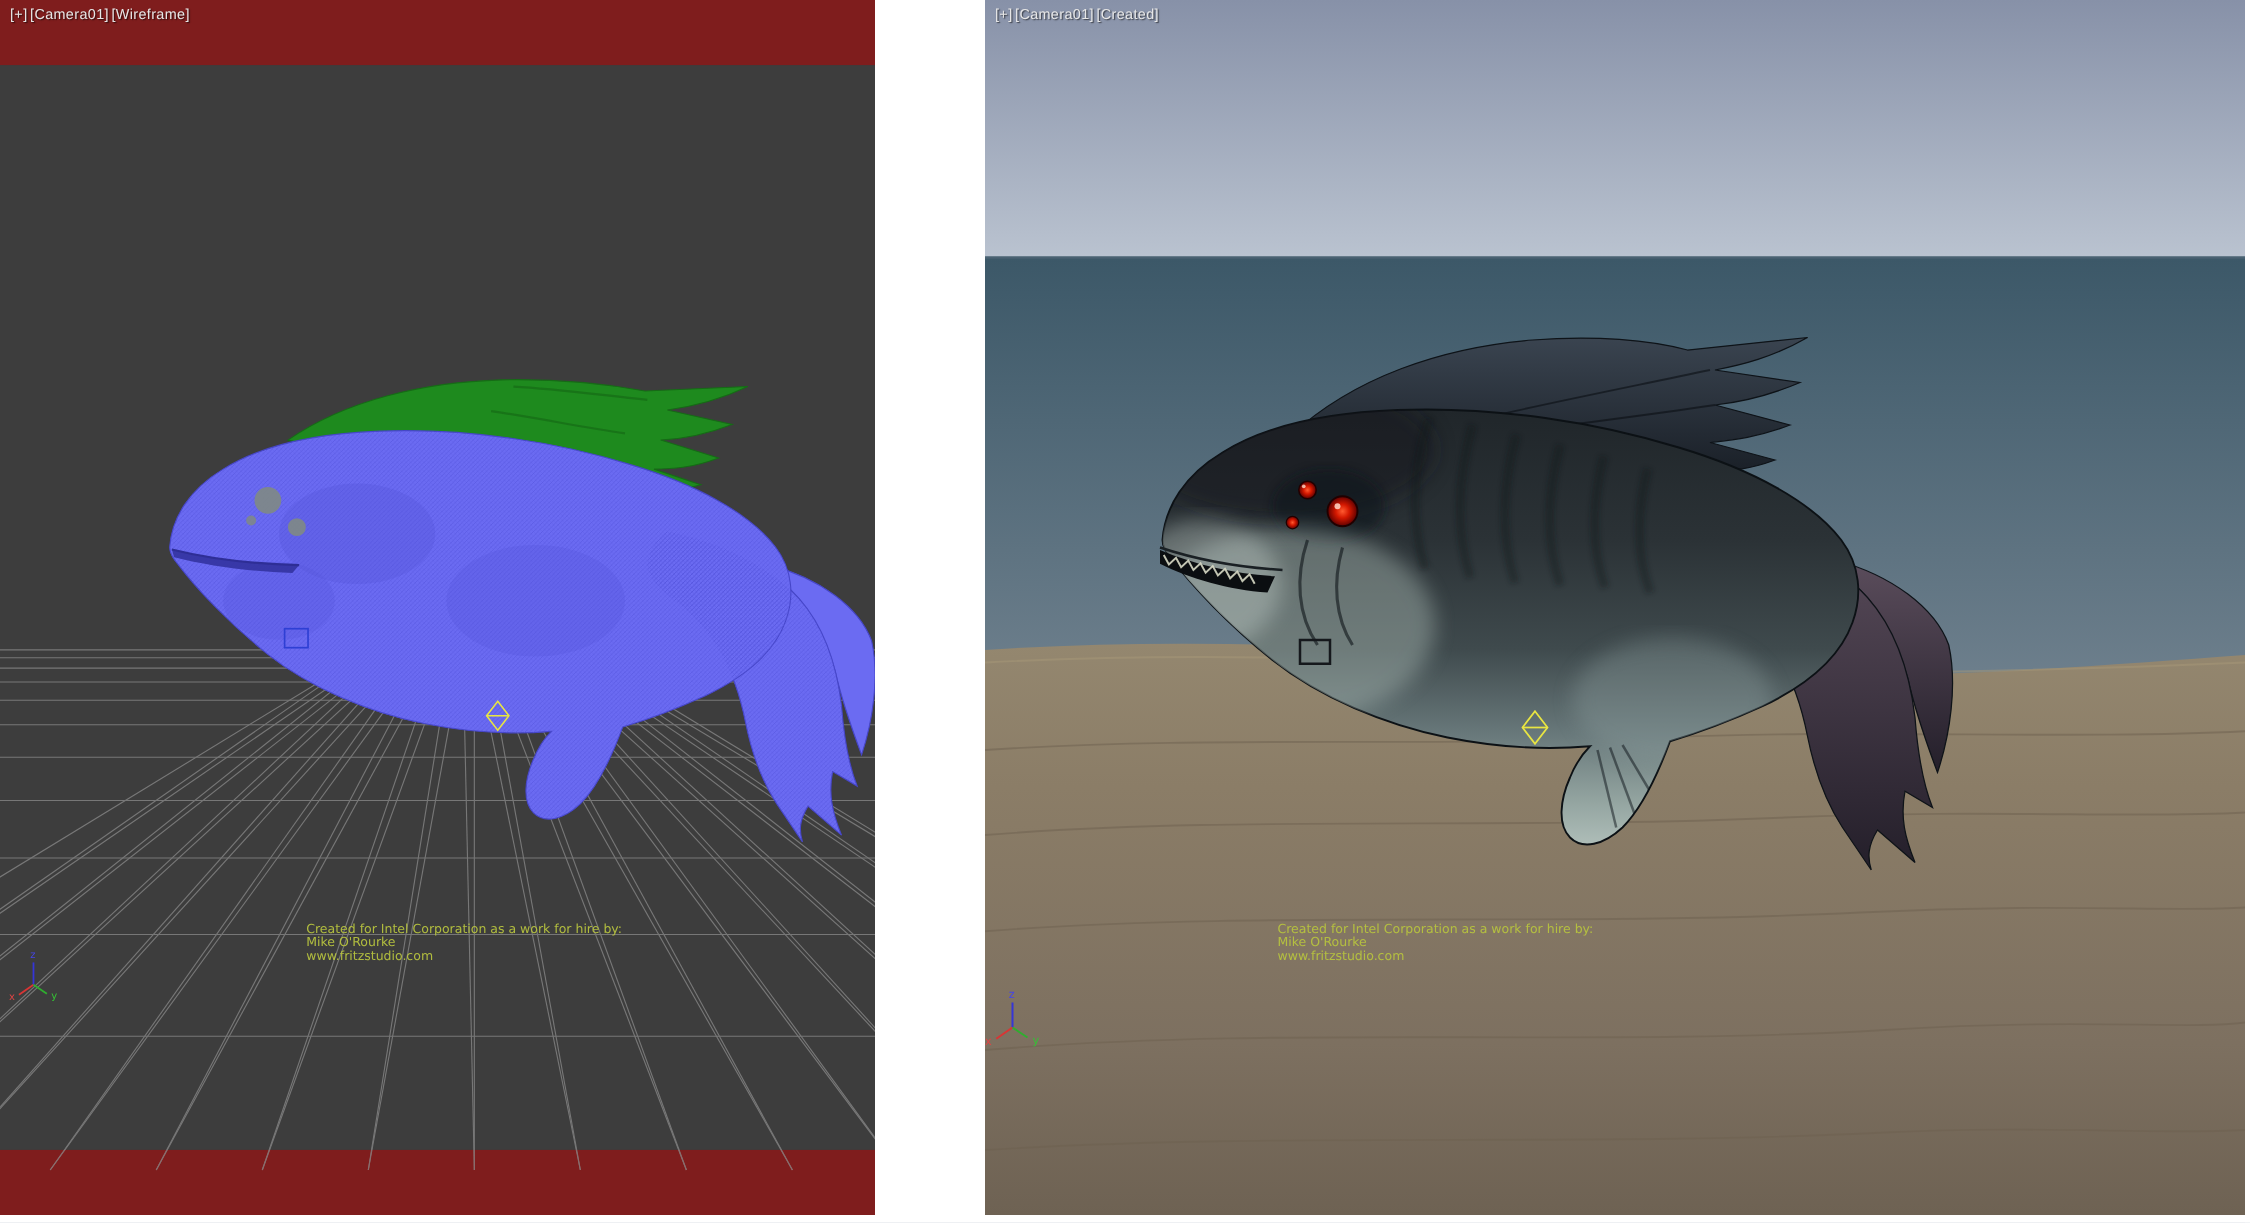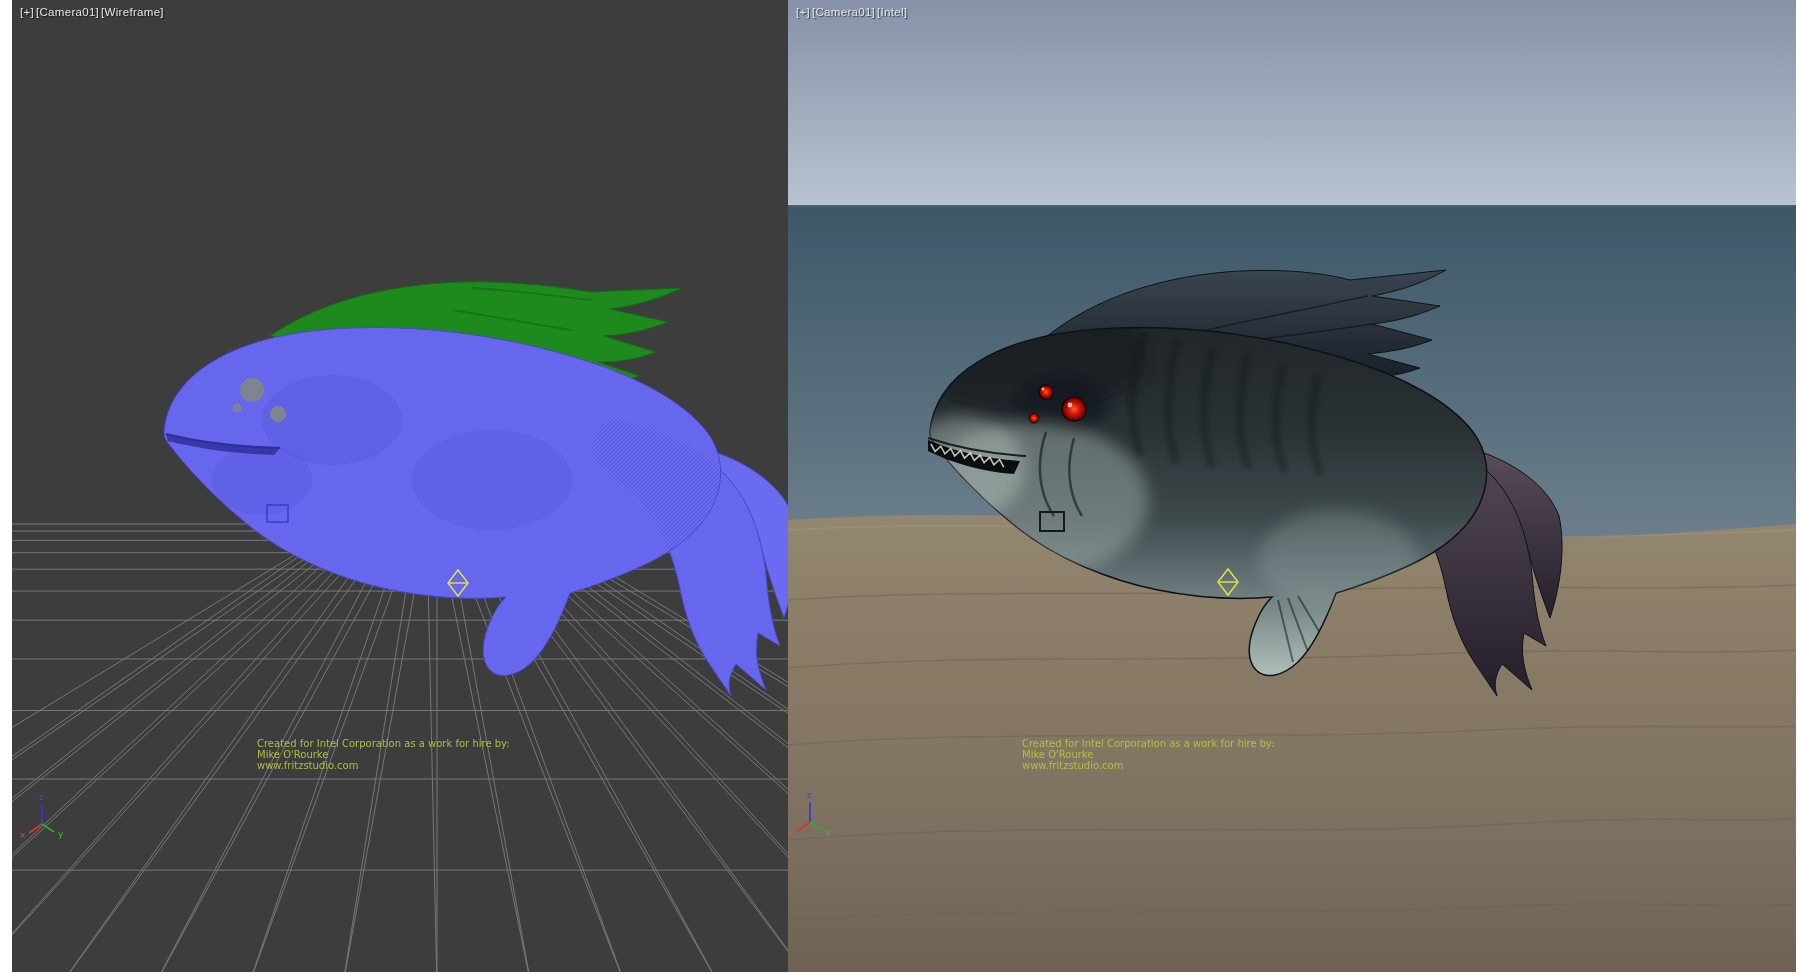--- a/index.html
+++ b/index.html
@@ -1,20 +1,20 @@
 <!DOCTYPE html>
 <html><head>
 <meta charset="utf-8">
 <style>
   * { margin:0; padding:0; box-sizing:border-box; }
   html,body { width:1800px; height:978px; overflow:hidden; background:#fff; }
   .frame { position:relative; width:1800px; height:978px; background:#fff;
            font-family:"Liberation Sans", sans-serif; }
   .viewport { position:absolute; top:0; height:972px; overflow:hidden; }
-  .viewport.left  { left:12px;   width:784px;  background:#7f1d1d; }
+  .viewport.left  { left:0;   width:700px;  background:#7f1d1d; }
   .viewport.right { left:788px; width:1008px; background:#8791a8; }
   .edge-right  { position:absolute; top:0; left:1796px; width:4px; height:978px; background:#fff; }
   .edge-bottom { position:absolute; top:972px; left:0; width:1800px; height:6px; background:#fff; }
   .scene { position:absolute; left:0; top:0; width:100%; height:100%; display:block; }
   .vp-label { position:absolute; top:6px; left:8px; z-index:6; font-size:11.5px;
               color:#e6e6e6; letter-spacing:.3px; text-shadow:1px 1px 1px rgba(0,0,0,.6);
               user-select:none; white-space:nowrap; }
   .vp-label span { margin-right:2px; cursor:pointer; }
   .watermark { position:absolute; z-index:5; color:#b7c33f; opacity:.95;
                font-family:"DejaVu Sans", sans-serif; font-size:10px; line-height:11px;
@@ -248,21 +248,21 @@
           <circle cx="265" cy="389" r="1.5" fill="#ffd8c8" opacity="0.8"></circle>
         </g>
       </g>
 
       <rect x="252" y="512" width="24" height="19" fill="none" stroke="#15181c" stroke-width="2"></rect>
       <use href="#p-helper-diamond" transform="translate(440,582)" stroke="#e8e542"></use>
       <use href="#p-tripod" transform="translate(22,822)"></use>
     </svg>
 
     <div class="vp-label">
-      <span>[+]</span><span>[Camera01]</span><span>[Intel]</span>
+      <span>[+]</span><span>[Camera01]</span><span>[Created]</span>
     </div>
 
     <div class="watermark">
       <div>Created for Intel Corporation as a work for hire by:</div>
       <div>Mike O'Rourke</div>
       <div>www.fritzstudio.com</div>
     </div>
   </div>
 
   <div class="edge-right"></div>

